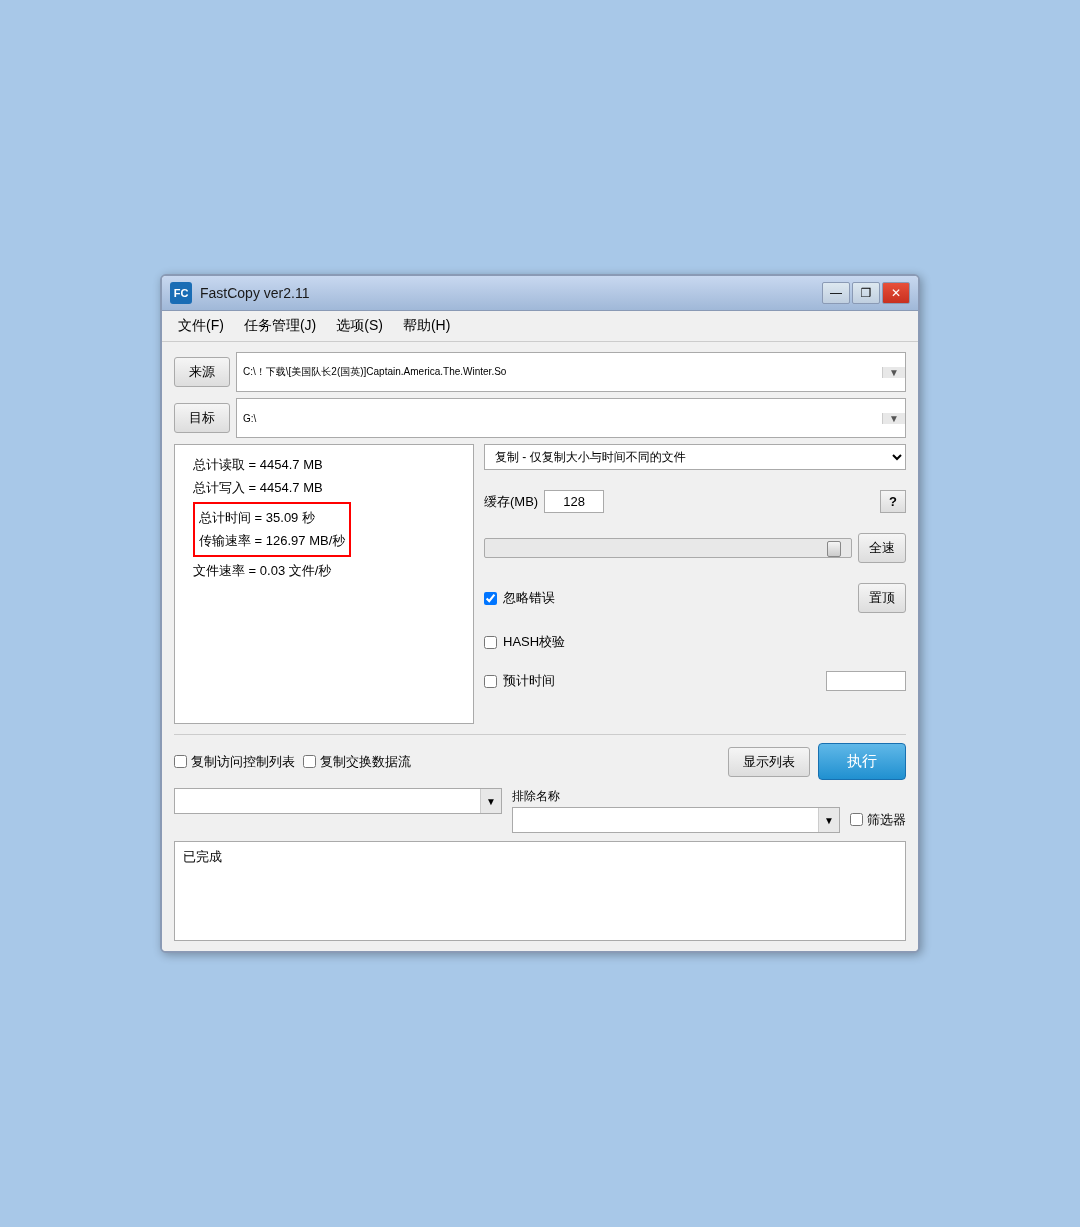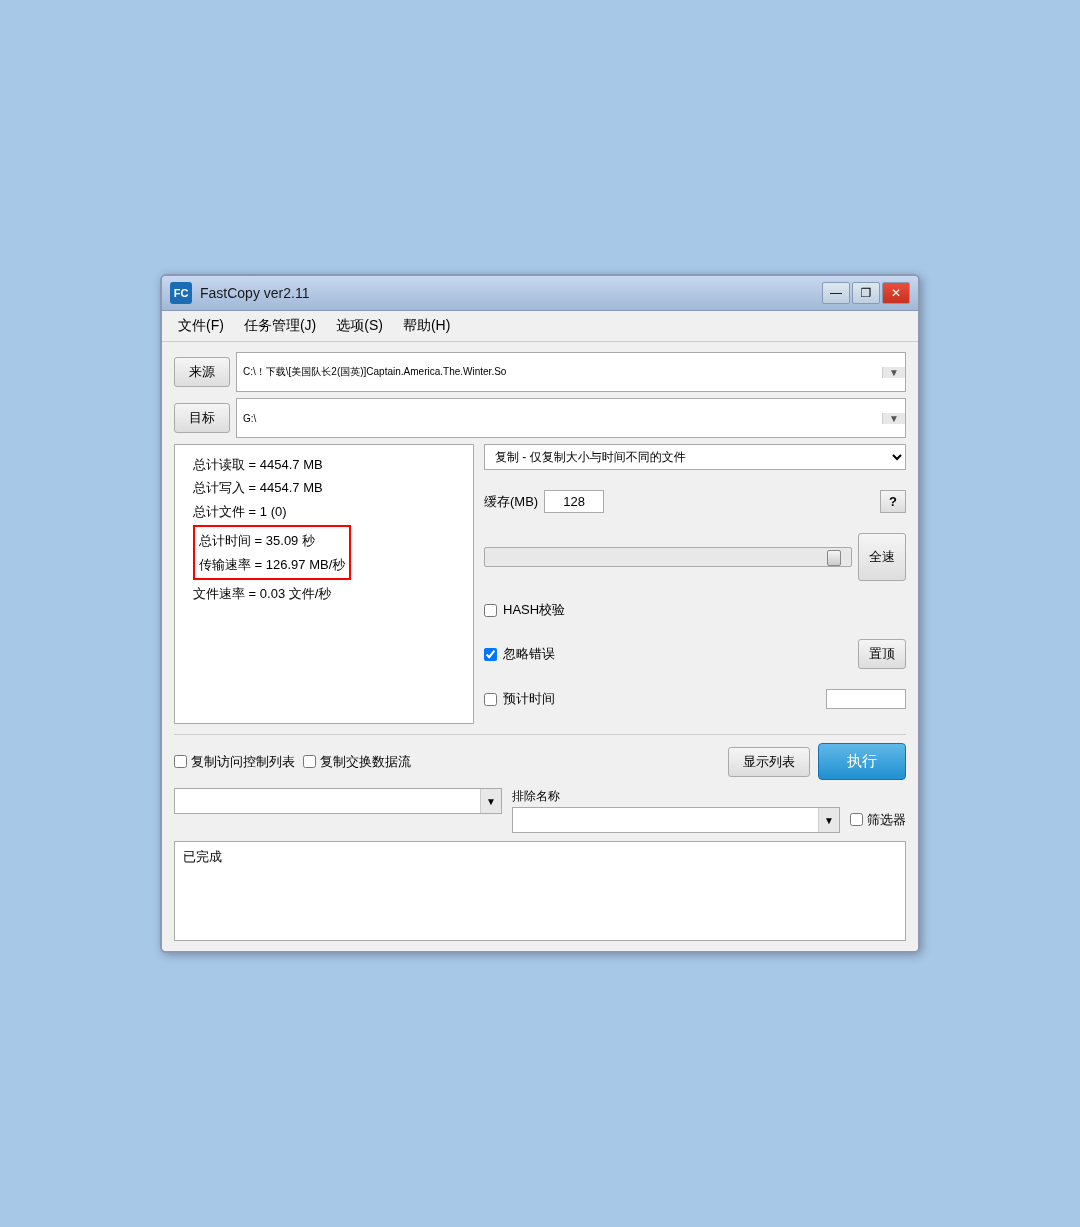--- a/index.html
+++ b/index.html
@@ -109,21 +109,21 @@
       color: white;
       padding: 8px 28px;
       font-size: 15px;
       border-radius: 4px;
       cursor: pointer;
       min-width: 80px;
     }
     .btn-fullspeed {
       background: linear-gradient(to bottom, #f5f5f5, #ddd);
       border: 1px solid #aaa;
-      padding: 14px 10px;
+      padding: 5px 10px;
       cursor: pointer;
       border-radius: 3px;
       font-size: 13px;
       white-space: nowrap;
     }
     .btn-totop {
       background: linear-gradient(to bottom, #f5f5f5, #ddd);
       border: 1px solid #aaa;
       padding: 5px 10px;
       cursor: pointer;
@@ -356,21 +356,20 @@
         <input type="text" value="G:\" style="">
         <div class="dropdown-arrow">▼</div>
       </div>
     </div>
 
     <div class="main-area">
 
       <div class="stats-panel">
         <div>总计读取 = 4454.7 MB</div>
         <div>总计写入 = 4454.7 MB</div>
-        <div>总计文件 = 1 (0)</div>
         <div style="border: 2px solid red; padding: 2px 4px; display: inline-block; margin: 2px 0;">
           <div>总计时间 = 35.09 秒</div>
           <div>传输速率 = 126.97 MB/秒</div>
         </div>
         <div>文件速率 = 0.03 文件/秒</div>
       </div>
 
       <div class="right-panel">
 
         <div class="mode-dropdown">
@@ -385,29 +384,29 @@
         </div>
 
         <div class="slider-row">
           <div class="slider-container">
             <div class="slider-thumb"></div>
           </div>
           <button class="btn-fullspeed">全速</button>
         </div>
 
         <div class="checkbox-row">
-          <input type="checkbox" id="cb-hash" style="">
-          <label for="cb-hash">HASH校验</label>
-        </div>
-
-        <div class="checkbox-row">
           <input type="checkbox" id="cb-ignore" checked="" style="">
           <label for="cb-ignore">忽略错误</label>
           <div class="spacer"></div>
           <button class="btn-totop">置顶</button>
+        </div>
+
+        <div class="checkbox-row">
+          <input type="checkbox" id="cb-hash" style="">
+          <label for="cb-hash">HASH校验</label>
         </div>
 
         <div class="checkbox-row">
           <input type="checkbox" id="cb-estimate" style="">
           <label for="cb-estimate">预计时间</label>
           <div class="spacer"></div>
           <input type="text" style="width: 80px; border: 1px solid rgb(170, 170, 170); padding: 2px 4px; font-size: 12px;">
         </div>
 
       </div>

